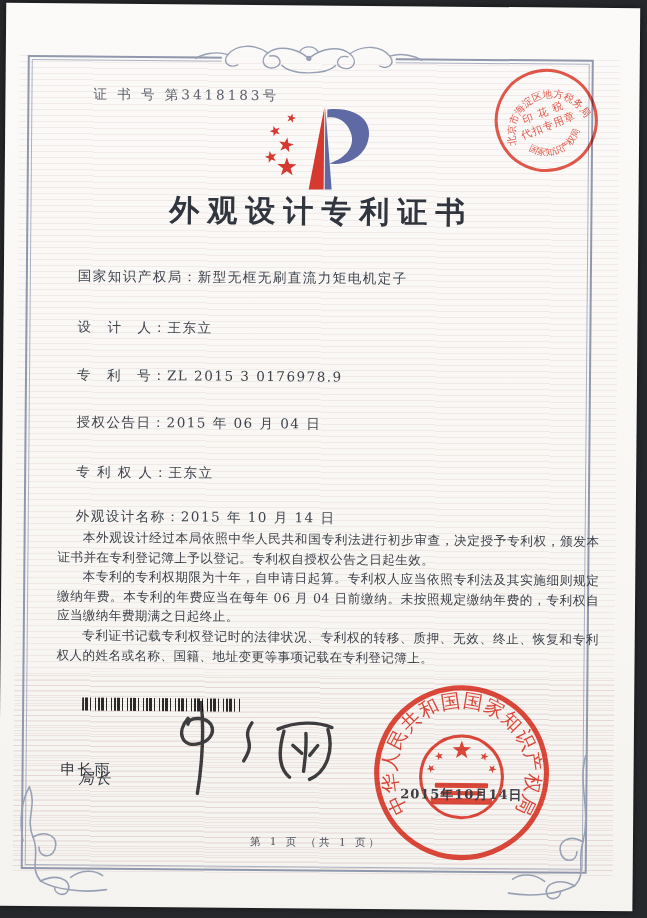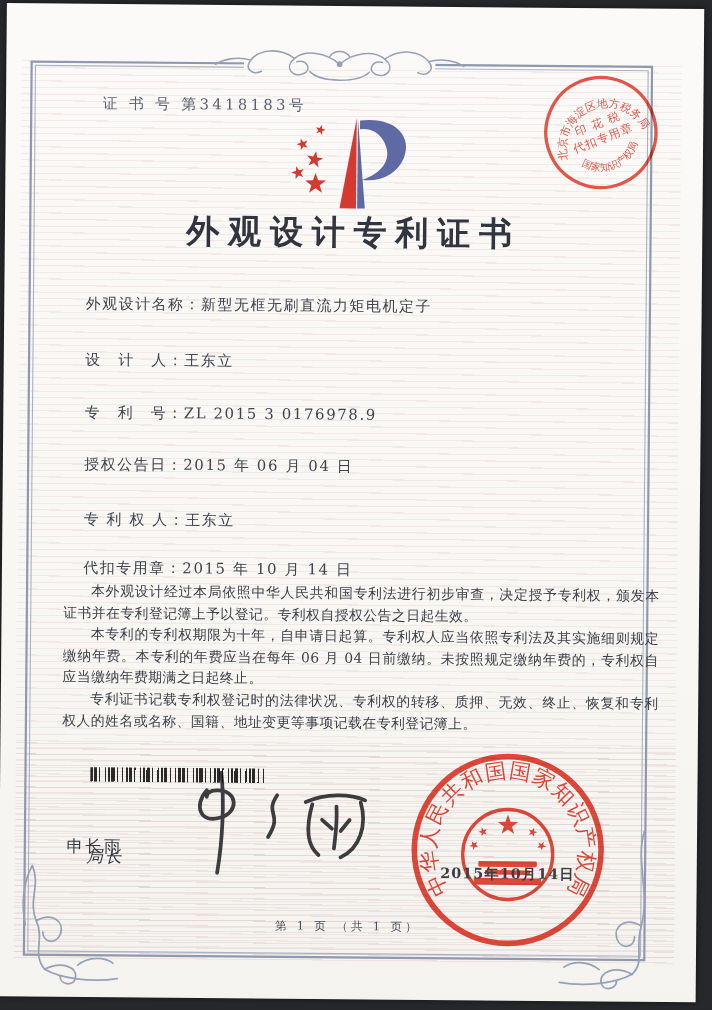--- a/index.html
+++ b/index.html
@@ -138,26 +138,26 @@
 
     <use href="#star" transform="translate(34,62) scale(1.0)" fill="#d6392f"></use>
     <use href="#star" transform="translate(18,52) scale(0.62) rotate(-15)" fill="#d6392f"></use>
     <use href="#star" transform="translate(33,40) scale(0.78) rotate(10)" fill="#d6392f"></use>
     <use href="#star" transform="translate(22,26) scale(0.55) rotate(-20)" fill="#d6392f"></use>
     <use href="#star" transform="translate(38,13) scale(0.48) rotate(15)" fill="#d6392f"></use>
   </svg>
 
   <div class="title">外观设计专利证书</div>
 
-  <div class="field f0"><span>外观设计名称：</span><span>新型无框无刷直流力矩电机定子</span></div>
+  <div class="field f0"><span>国家知识产权局：</span><span>新型无框无刷直流力矩电机定子</span></div>
   <div class="field f1"><span>设　计　人：</span><span>王东立</span></div>
   <div class="field f2"><span>专　利　号：</span><span>ZL 2015 3 0176978.9</span></div>
   <div class="field f3"><span>授权公告日：</span><span>2015 年 06 月 04 日</span></div>
   <div class="field f4"><span>专 利 权 人：</span><span>王东立</span></div>
-  <div class="field f5"><span>代扣专用章：</span><span>2015 年 10 月 14 日</span></div>
+  <div class="field f5"><span>外观设计名称：</span><span>2015 年 10 月 14 日</span></div>
 
   <div class="bodytext">
     <p>本外观设计经过本局依照中华人民共和国专利法进行初步审查，决定授予专利权，颁发本证书并在专利登记簿上予以登记。专利权自授权公告之日起生效。</p>
     <p>本专利的专利权期限为十年，自申请日起算。专利权人应当依照专利法及其实施细则规定缴纳年费。本专利的年费应当在每年 06 月 04 日前缴纳。未按照规定缴纳年费的，专利权自应当缴纳年费期满之日起终止。</p>
     <p>专利证书记载专利权登记时的法律状况、专利权的转移、质押、无效、终止、恢复和专利权人的姓名或名称、国籍、地址变更等事项记载在专利登记簿上。</p>
   </div>
 
   <div class="barcode"></div>
 
   <div class="director-title">局长</div>

